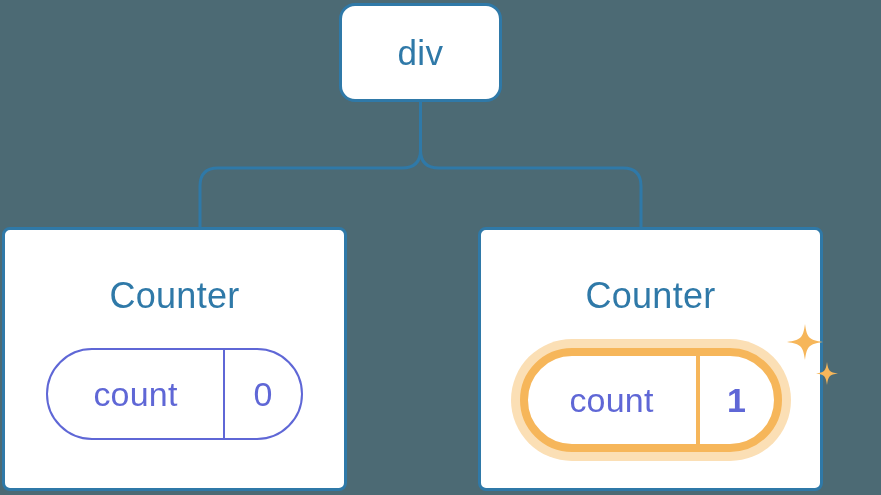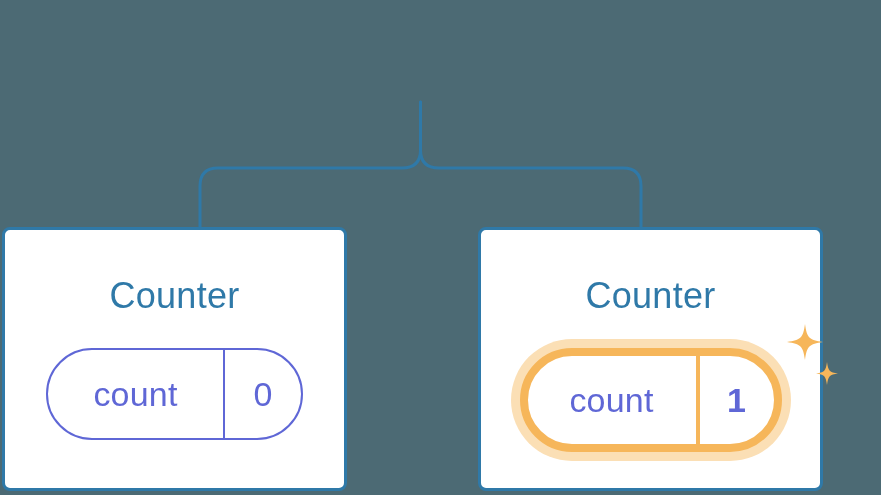--- a/index.html
+++ b/index.html
@@ -145,20 +145,23 @@
 </head>
 <body>
 
 <div id="stage">
 
   <svg id="connectors" viewBox="0 0 881 495" xmlns="http://www.w3.org/2000/svg">
     <path d="M 420.5 102 L 420.5 150 Q 420.5 168 402 168 L 218 168 Q 200 168 200 186 L 200 227" fill="none" stroke="#2f79a8" stroke-width="3" stroke-linecap="round"></path>
     <path d="M 420.5 102 L 420.5 150 Q 420.5 168 439 168 L 623 168 Q 641 168 641 186 L 641 227" fill="none" stroke="#2f79a8" stroke-width="3" stroke-linecap="round"></path>
   </svg>
 
+  <div class="node" id="node-root">
+    <span class="root-label">div</span>
+  </div>
 
   <div class="node node-counter" id="node-counter-left">
     <span class="counter-title">Counter</span>
     <div class="pill-wrap">
       <div class="pill">
         <span class="pill-key">count</span>
         <span class="pill-val">0</span>
       </div>
     </div>
   </div>

